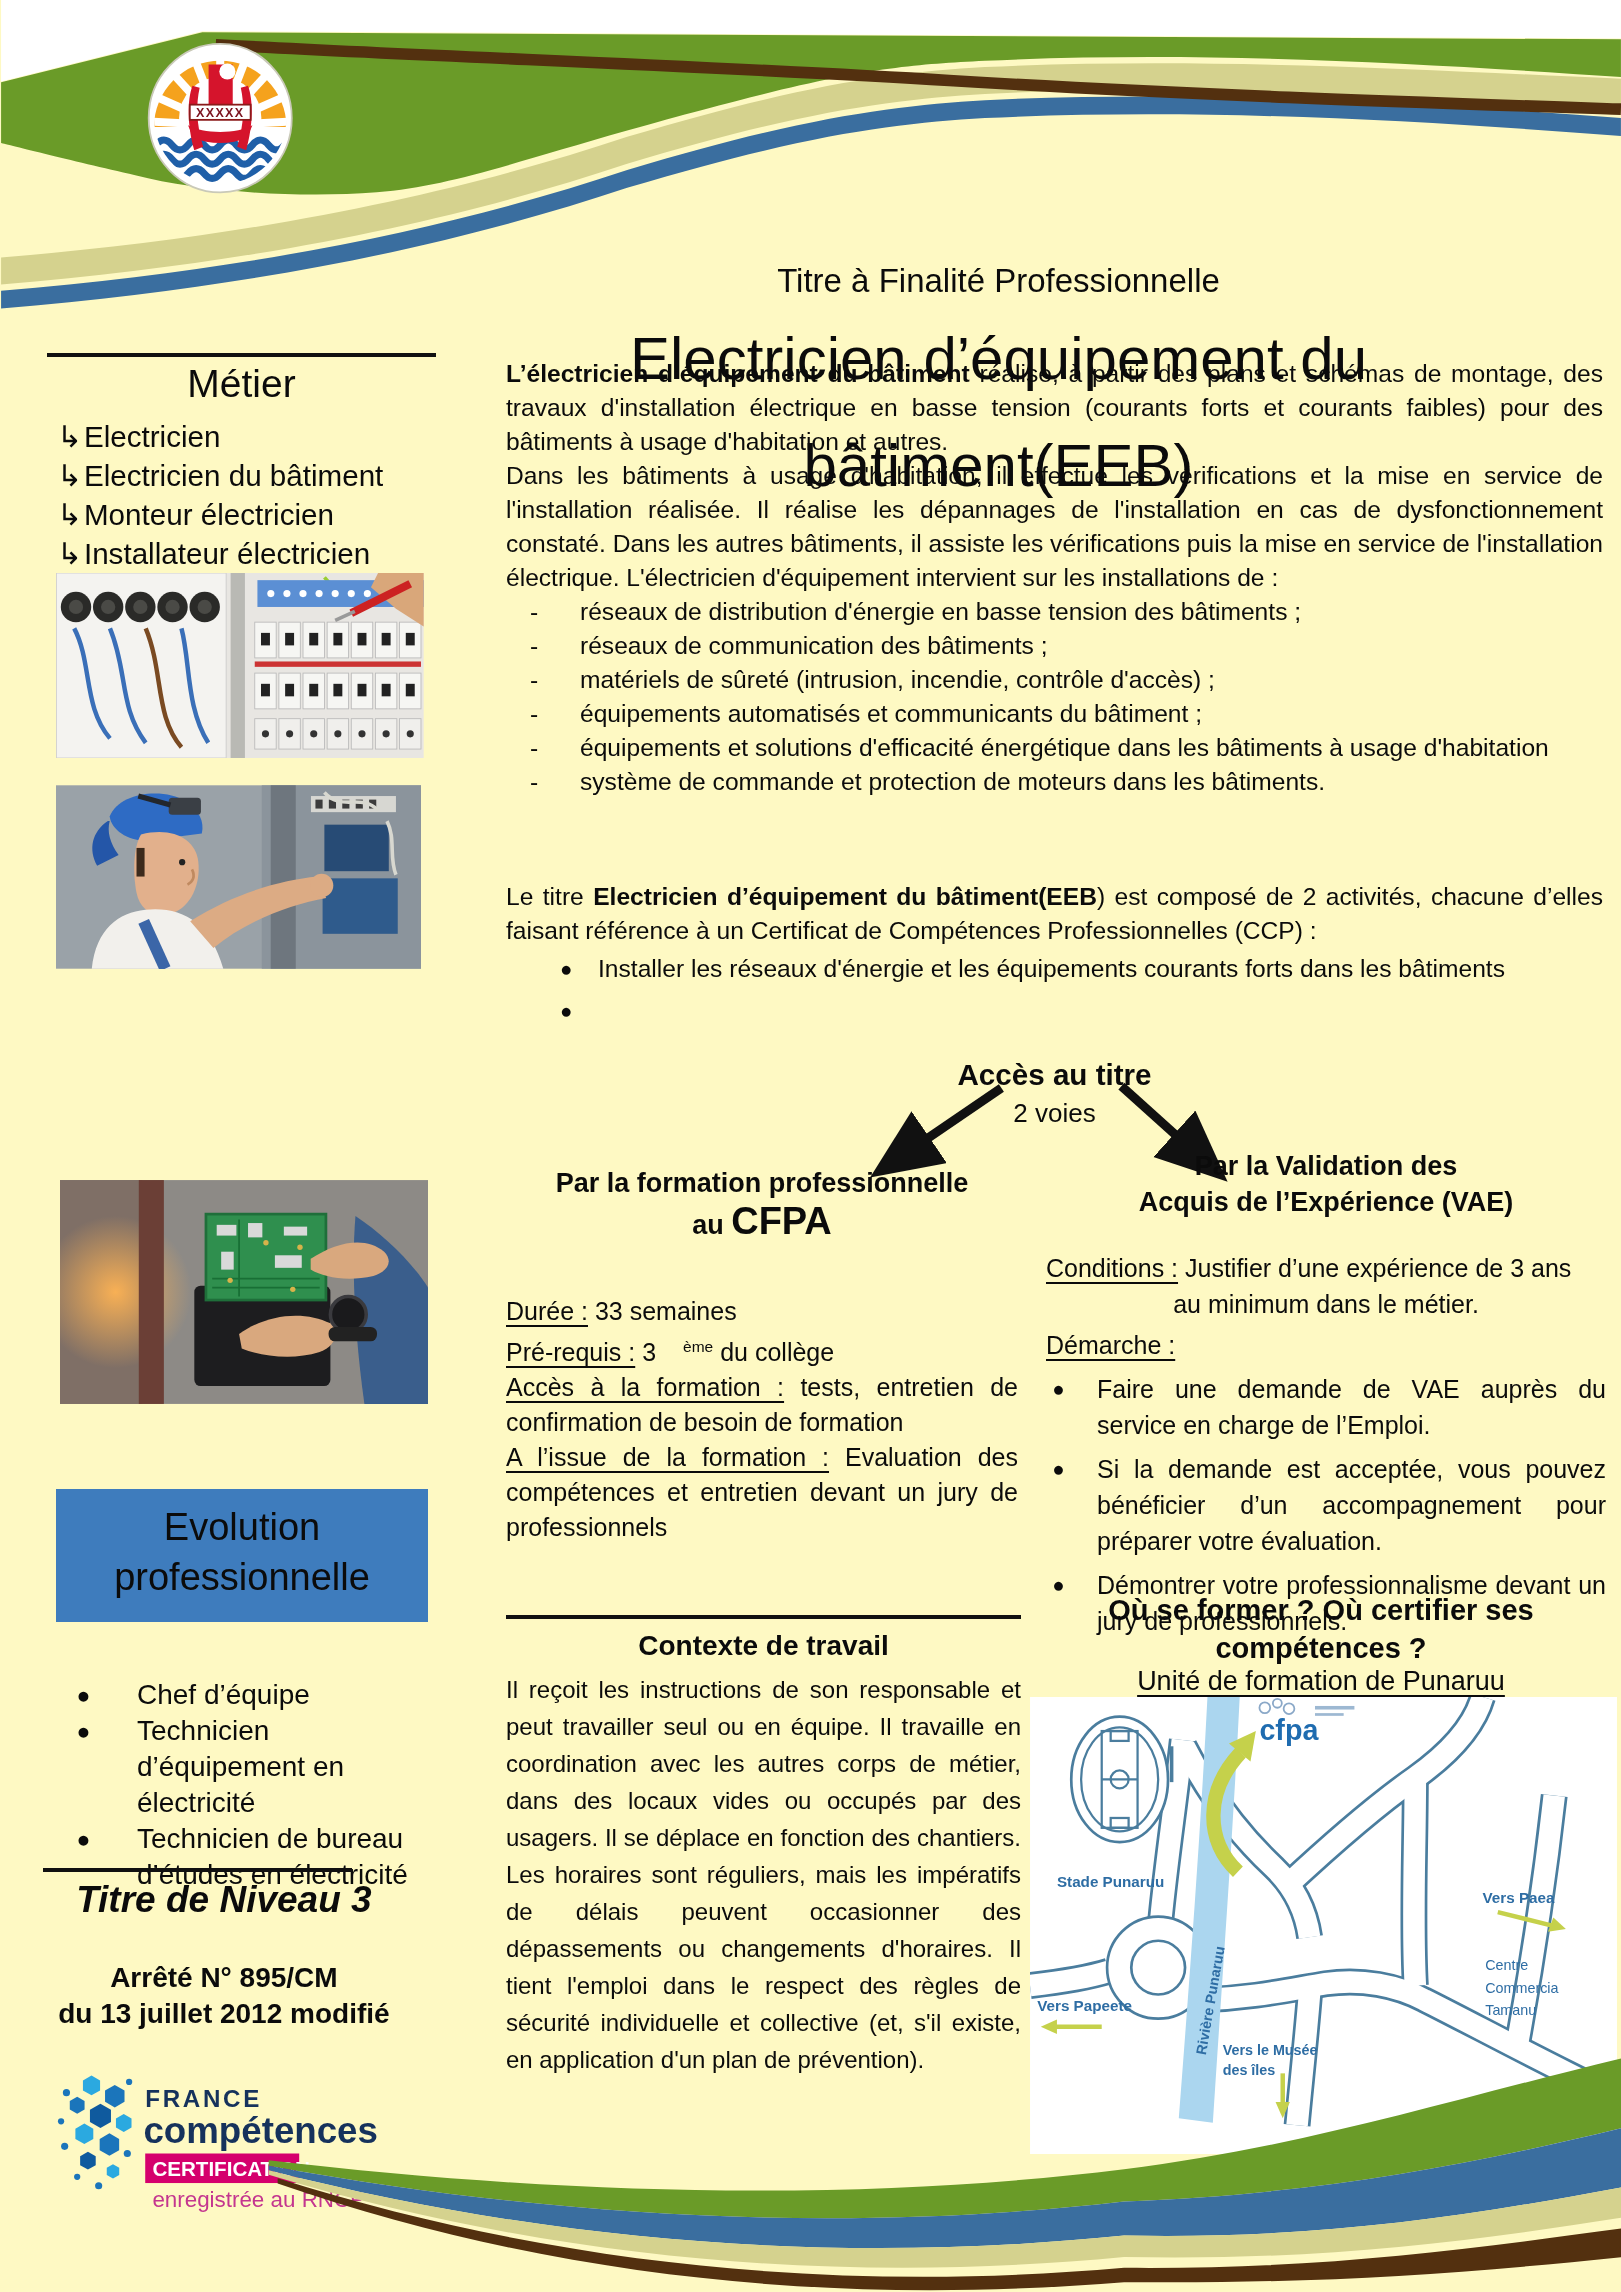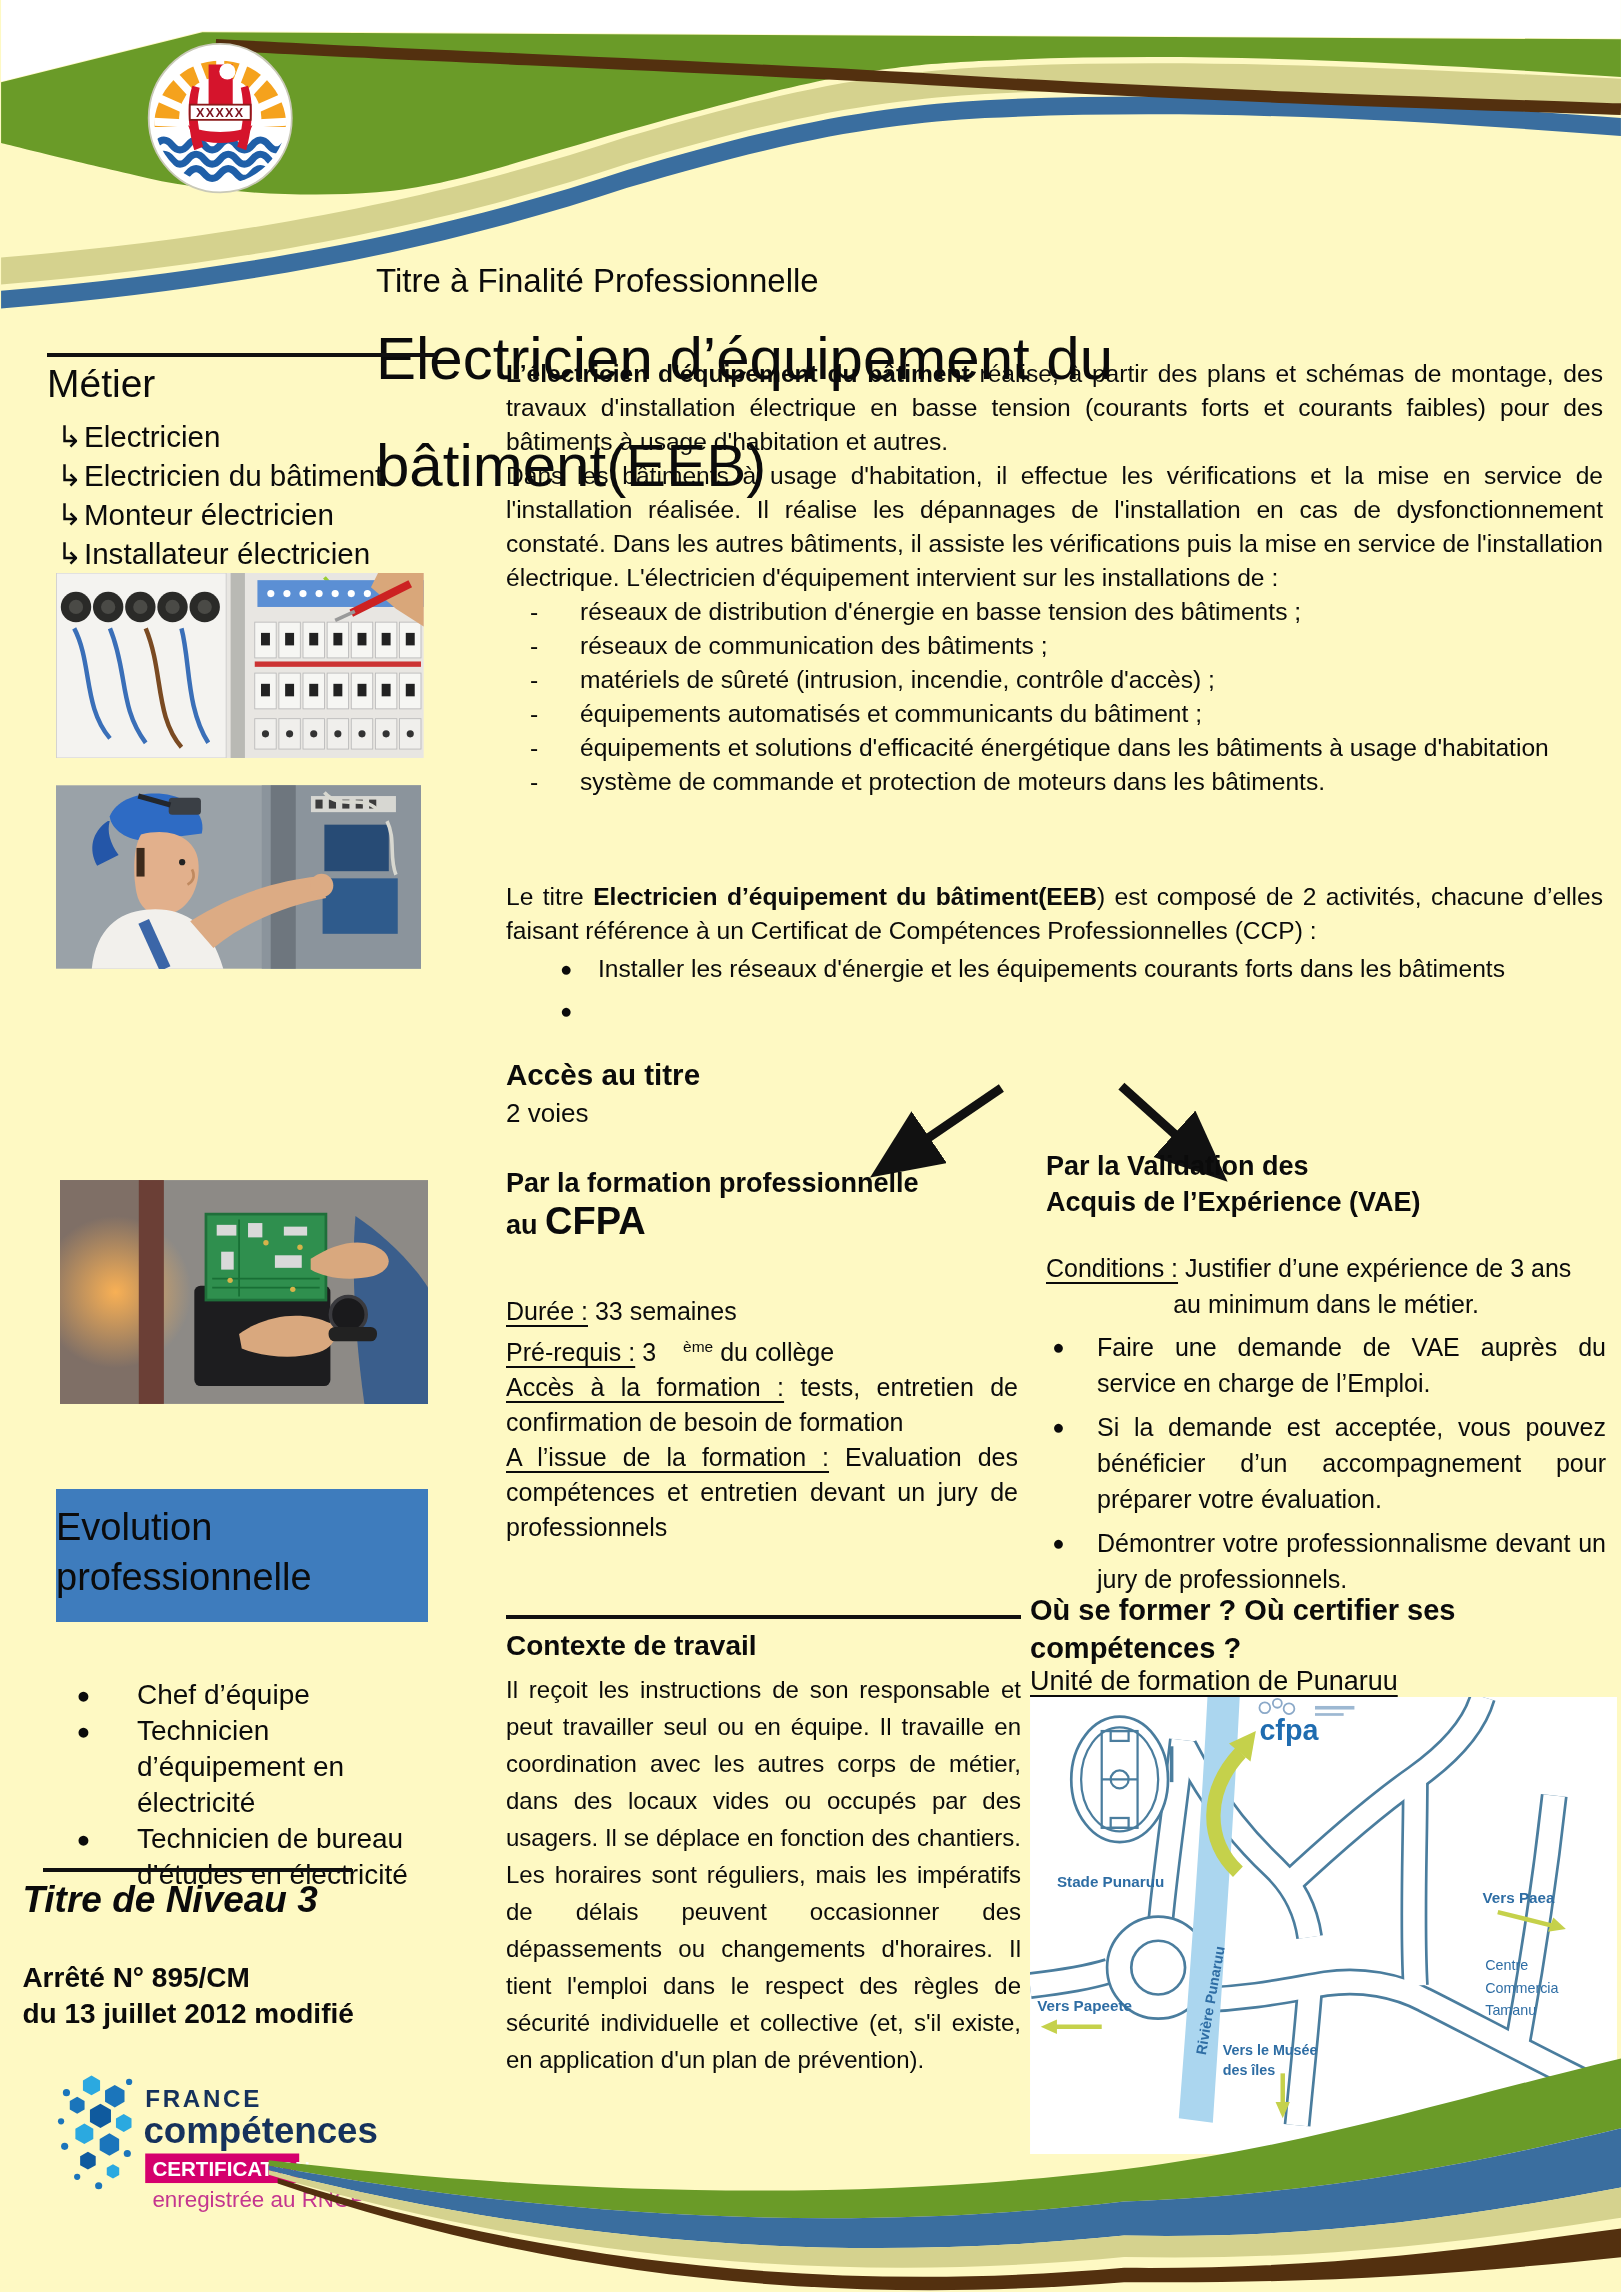--- a/index.html
+++ b/index.html
@@ -1,19 +1,19 @@
 <!DOCTYPE html>
 <html style="font-size:14.3px"><head>
 <meta charset="utf-8">
 <style>
   html,body{margin:0;padding:0;background:#888;}
   #page{position:relative;width:1622px;height:2293px;background:#fef9c3;overflow:hidden;
         font-family:"Liberation Sans",sans-serif;color:#0b0b0b;}
   .abs{position:absolute;}
-  .center{}
+  .center{text-align:center;}
   .just{text-align:justify;}
   .b{font-weight:bold;}
   .u{text-decoration:underline;text-decoration-thickness:2.2px;text-underline-offset:4.5px;}
   
   #kicker{left:376px;top:262px;width:1245px;font-size:33px;}
   #bigtitle{left:376px;top:305px;width:1245px;font-size:60px;line-height:107px;}
   
   #metier-line{left:47px;top:353px;width:389px;height:3.6px;background:#111;}
   #metier-title{left:47px;top:362px;width:389px;font-size:39px;}
   #metier-list{left:57px;top:417px;width:394px;font-size:29.6px;line-height:39px;}
@@ -408,20 +408,21 @@
     </div>
   </div>
 
   <div class="abs" id="vae-col">
     <h3 class="center">
       <div>Par la Validation des</div>
       <div>Acquis de l’Expérience (VAE)</div>
     </h3>
     <div class="cond"><span class="u">Conditions :</span><span> Justifier d’une expérience de 3 ans</span></div>
     <div class="cond2">au minimum dans le métier.</div>
+    <div class="dem"><span class="u">Démarche :</span></div>
     <ul class="dots just" id="vae-list">
       <li><span class="mk">●</span><span>Faire une demande de VAE auprès du service en charge de l’Emploi.</span></li>
       <li><span class="mk">●</span><span>Si la demande est acceptée, vous pouvez bénéficier d’un accompagnement pour préparer votre évaluation.</span></li>
       <li><span class="mk">●</span><span>Démontrer votre professionnalisme devant un jury de professionnels.</span></li>
     </ul>
   </div>
 
   <div class="abs" id="ctx-line"></div>
   <div class="abs center b" id="ctx-title">Contexte de travail</div>
   <div class="abs just" id="ctx-body">Il reçoit les instructions de son responsable et peut travailler seul ou en équipe. Il travaille en coordination avec les autres corps de métier, dans des locaux vides ou occupés par des usagers. Il se déplace en fonction des chantiers. Les horaires sont réguliers, mais les impératifs de délais peuvent occasionner des dépassements ou changements d'horaires. Il tient l'emploi dans le respect des règles de sécurité individuelle et collective (et, s'il existe, en application d'un plan de prévention).</div>

